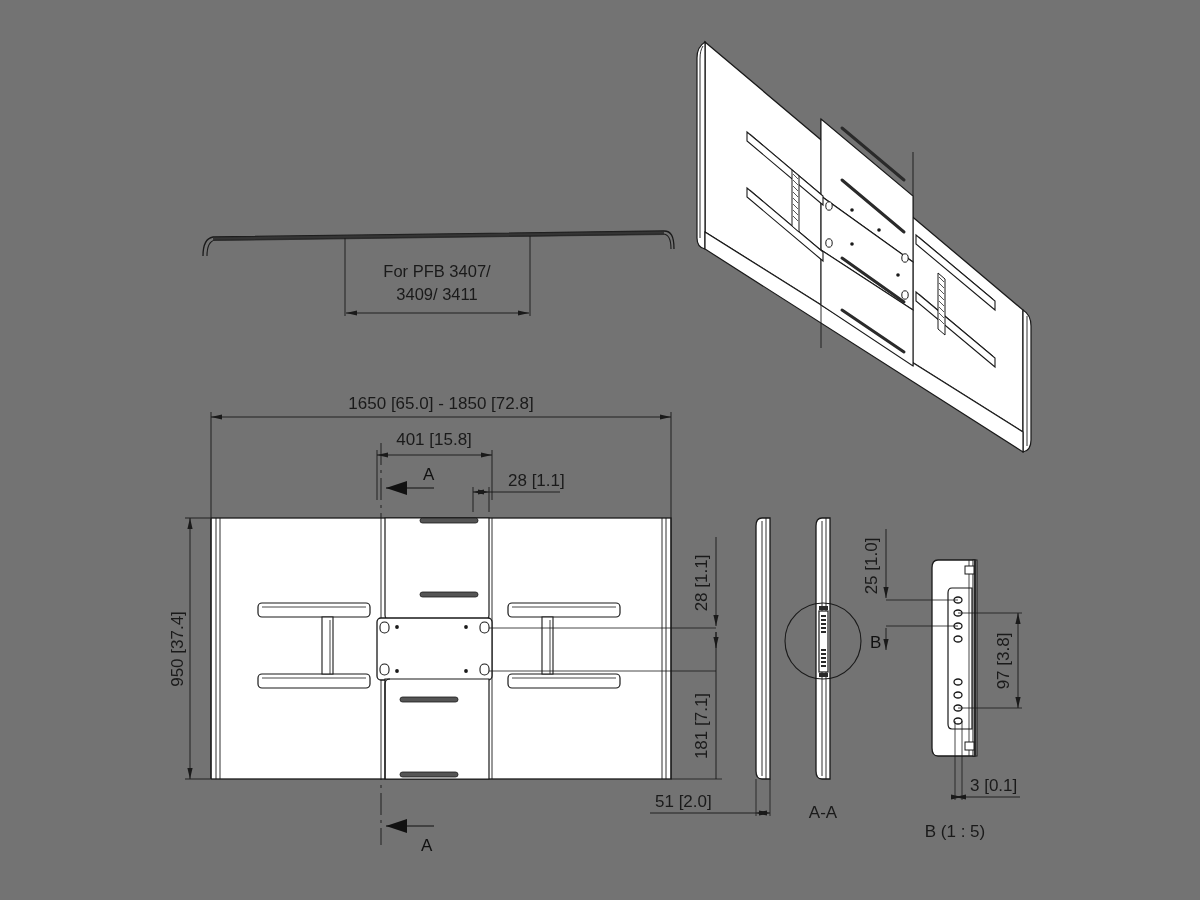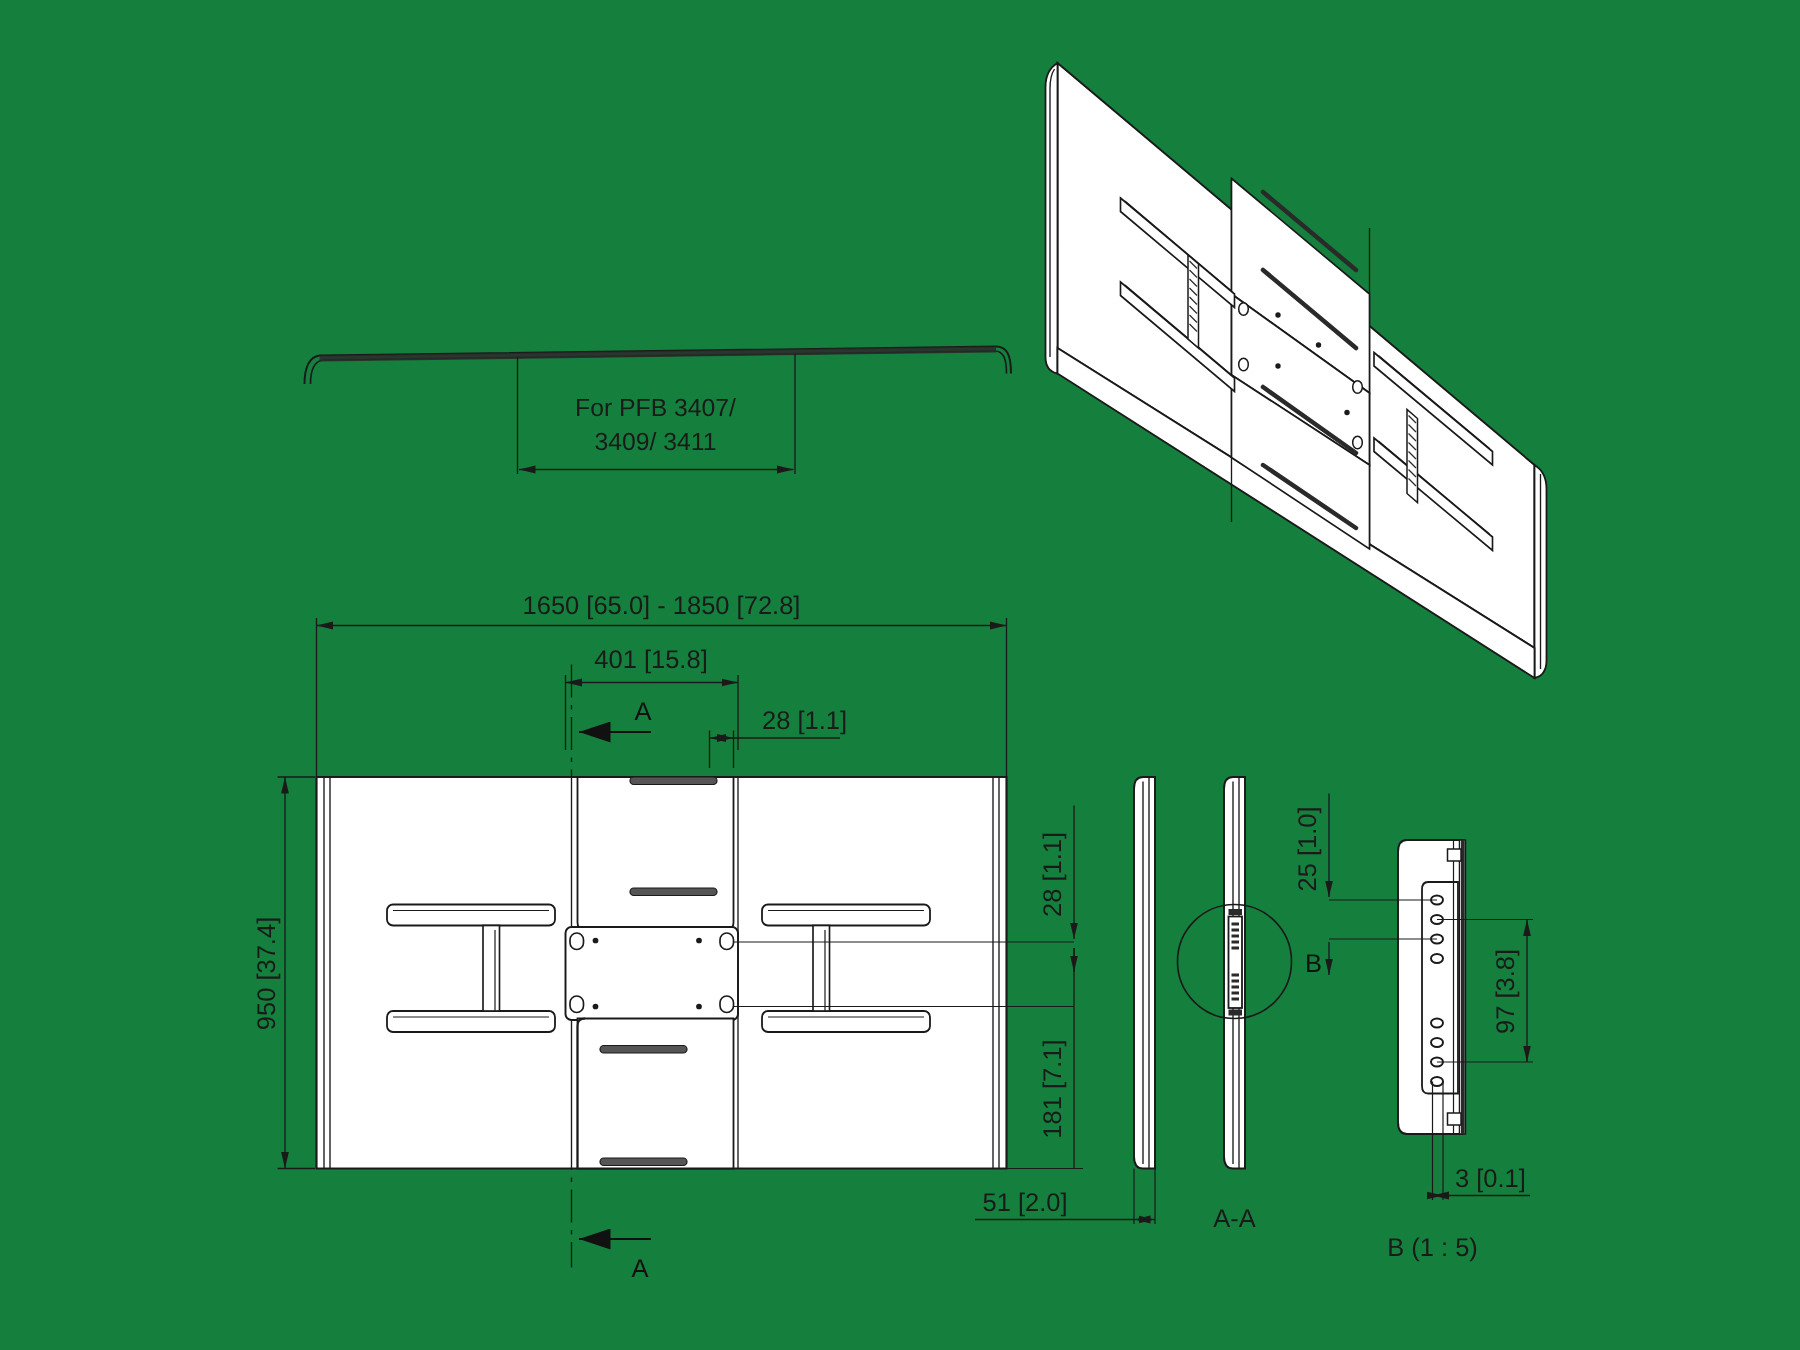--- a/index.html
+++ b/index.html
@@ -13,21 +13,21 @@
     height: 900px;
     font-family: "Liberation Sans", sans-serif;
     overflow: hidden;
     position: relative;
   }
   #sheet {
     position: absolute;
     left: 0; top: 0;
     width: 1200px;
     height: 900px;
-    background: #15803d;
+    background: #737373;
   }
   svg { display: block; }
   .dimtext {
     font-family: "Liberation Sans", sans-serif;
     font-size: 17px;
     fill: #1a1a1a;
   }
   .labeltext {
     font-family: "Liberation Sans", sans-serif;
     font-size: 17px;

